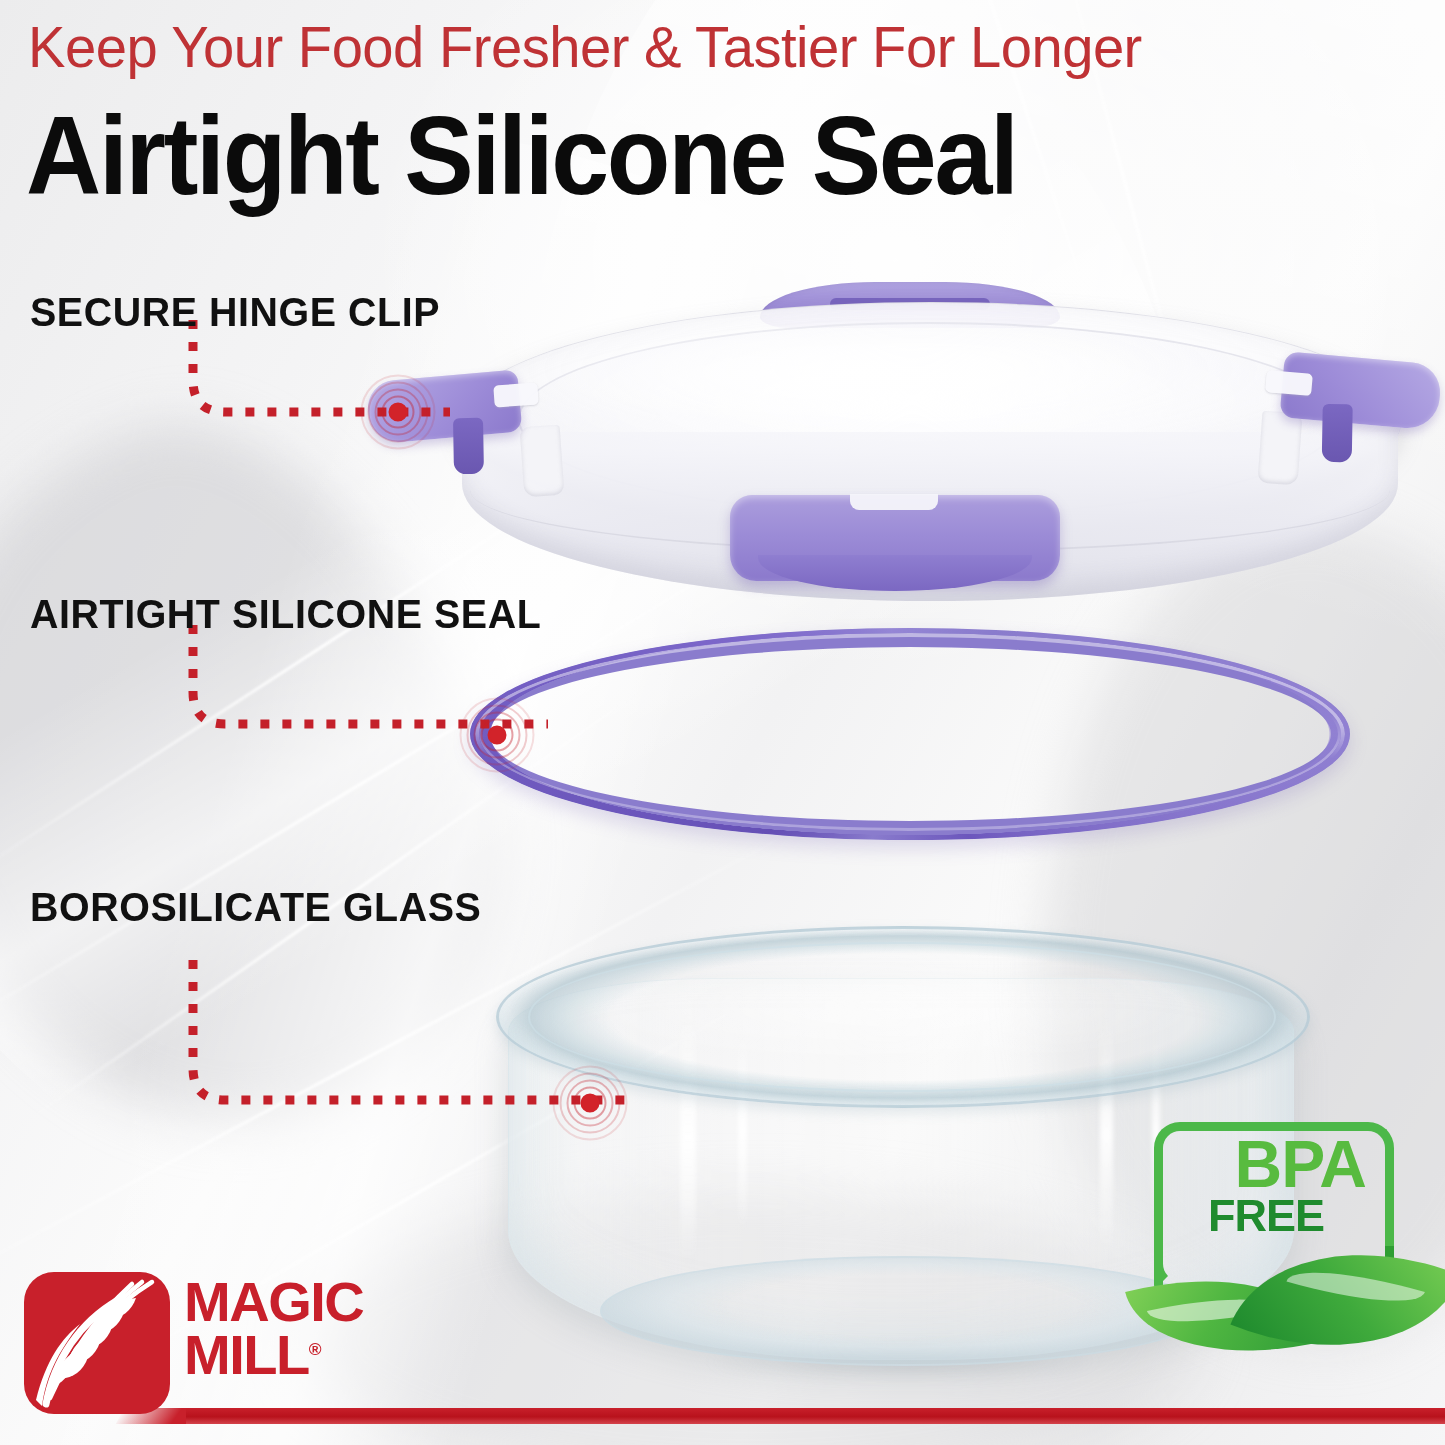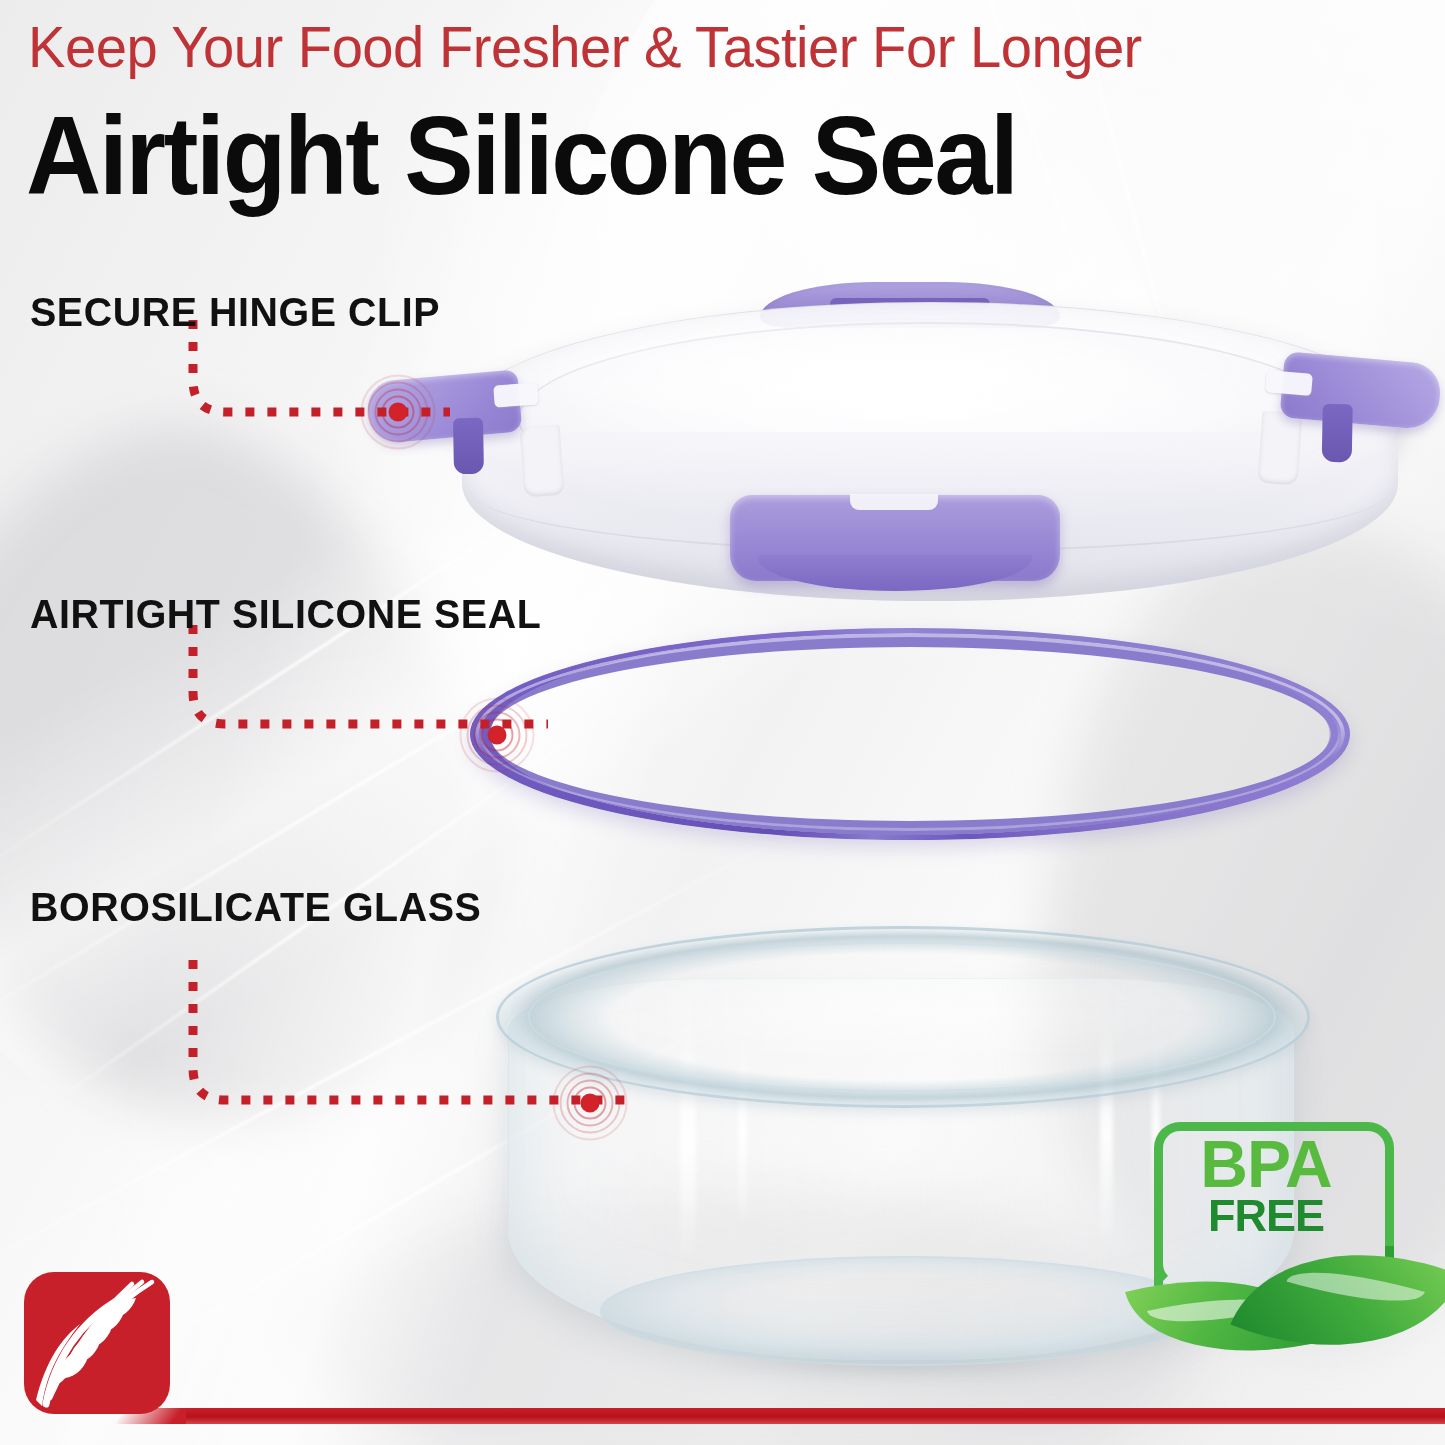--- a/index.html
+++ b/index.html
@@ -264,21 +264,21 @@
   .bpa-frame::after{
     content:"";position:absolute;left:-9px;bottom:-9px;width:9px;height:44px;background:#4cb849;border-radius:0 0 0 5px;
   }
   .bpa-frame::before{
     content:"";position:absolute;right:-9px;bottom:-9px;width:9px;height:44px;background:#2f9e33;border-radius:0 0 5px 0;
   }
   .bpa-text{
     position:absolute;left:26px;top:16px;width:200px;text-align:center;
     font-weight:700;line-height:.92;letter-spacing:-1px;
   }
-  .bpa-text .l1{display:block;font-size:66px;color:#58bb3f;}
+  .bpa-text .l1{display:block;font-size:66px;color:#58bb3f;text-align:right;}
   .bpa-text .l2{display:block;font-size:45px;color:#1f8b2e;}
   .leaf{position:absolute;}
   .leaf-l{
     left:-6px;top:150px;width:186px;height:96px;
     border-radius:0 100% 0 100%;
     background:linear-gradient(135deg,#7fcf56 0%,#4fb641 45%,#2e9b36 100%);
     transform:rotate(-14deg);
   }
   .leaf-l::after{
     content:"";position:absolute;left:16px;top:26px;width:128px;height:26px;
@@ -443,18 +443,22 @@
           <path d="M96 22c2 11-3 24-14 30-3-11 3-24 14-30z"></path>
           <path d="M84 37c2 11-3 24-14 30-3-11 3-24 14-30z"></path>
           <path d="M72 52c2 11-3 24-14 30-3-11 3-24 14-30z"></path>
           <path d="M60 67c2 11-3 24-14 30-3-11 3-24 14-30z"></path>
           <path d="M48 82c2 11-3 24-14 30-3-11 3-24 14-30z"></path>
         </g>
         <path d="M22 132c8-44 34-82 72-104" fill="none" stroke="#ffffff" stroke-width="7" stroke-linecap="round"></path>
         <path d="M12 128c10-40 26-62 44-76-22 28-34 52-38 82z" fill="#ffffff"></path>
       </svg>
     </div>
+    <div class="logo-word">
+      <span class="ln">MAGIC</span>
+      <span class="ln"><span>MILL</span><span class="reg">®</span></span>
+    </div>
   </div>
 
   <div id="red-stripe-tail"></div>
   <div id="red-stripe"></div>
 
 </div>
 
 </body></html>

